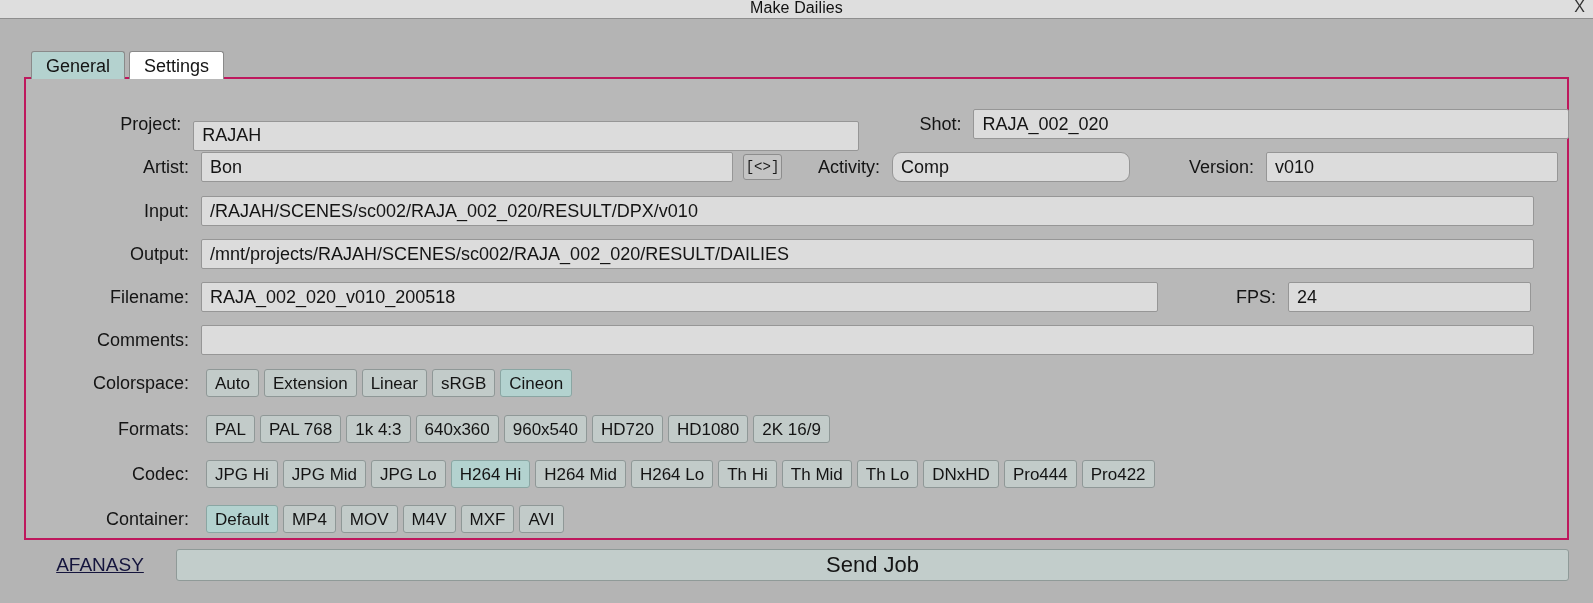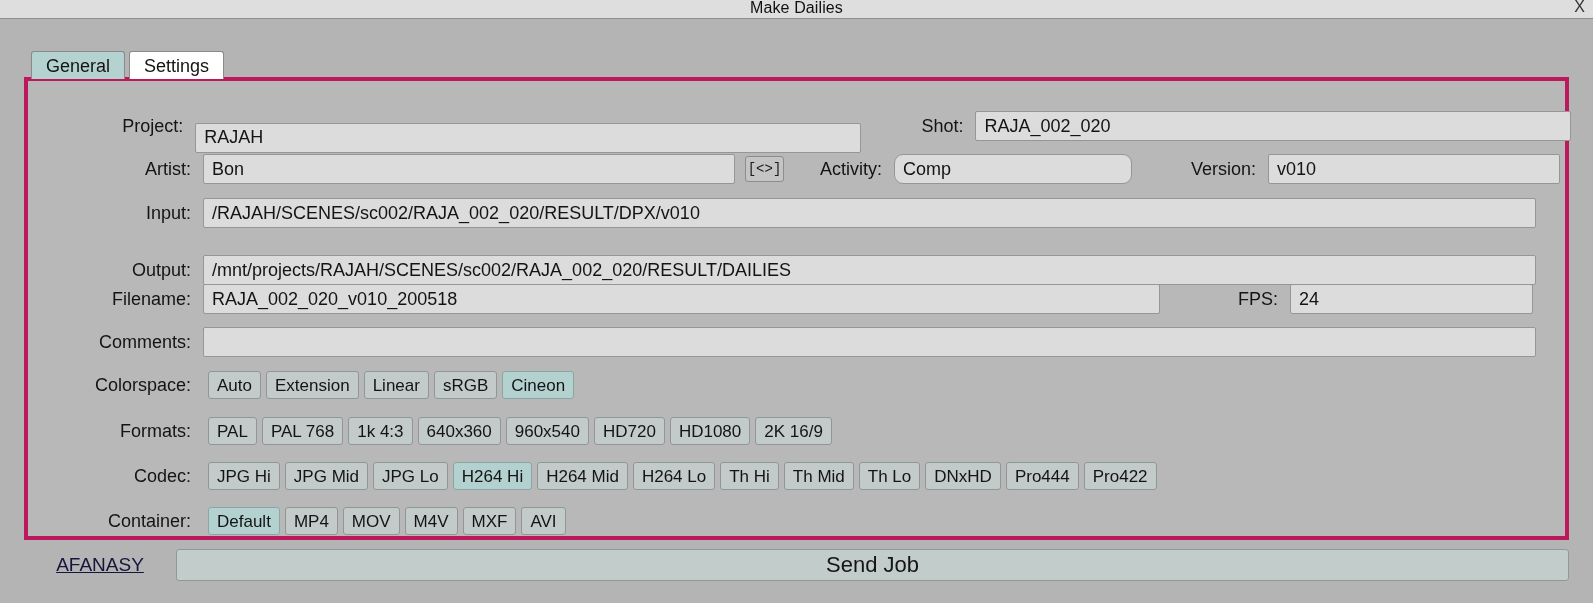--- a/index.html
+++ b/index.html
@@ -87,21 +87,21 @@
   }
 
   
   .panel {
     position: absolute;
     left: 24px;
     top: 58px;
     width: 1545px;
     height: 463px;
     background: #b8b8b8;
-    border: 4px solid #be185d;
+    border: 2px solid #be185d;
     box-sizing: border-box;
   }
 
   .row {
     position: absolute;
     left: 0;
     height: 30px;
     display: flex;
     align-items: center;
   }
@@ -249,21 +249,21 @@
       <div class="field" style="width:238px;border-radius:9px;">Comp</div>
       <div class="label" style="width:136px;">Version:</div>
       <div class="field" style="width:292px;">v010</div>
     </div>
 
     <div class="row" style="top:117px; left:0; width:1543px;">
       <div class="label" style="width:175px;">Input:</div>
       <div class="field" style="width:1333px;">/RAJAH/SCENES/sc002/RAJA_002_020/RESULT/DPX/v010</div>
     </div>
 
-    <div class="row" style="top:160px; left:0; width:1543px;margin-top:14px;">
+    <div class="row" style="top:160px; left:0; width:1543px;">
       <div class="label" style="width:175px;">Output:</div>
       <div class="field" style="width:1333px;">/mnt/projects/RAJAH/SCENES/sc002/RAJA_002_020/RESULT/DAILIES</div>
     </div>
 
     <div class="row" style="top:203px; left:0; width:1543px;">
       <div class="label" style="width:175px;">Filename:</div>
       <div class="field" style="width:957px;">RAJA_002_020_v010_200518</div>
       <div class="label" style="width:130px;">FPS:</div>
       <div class="field" style="width:243px;">24</div>
     </div>

